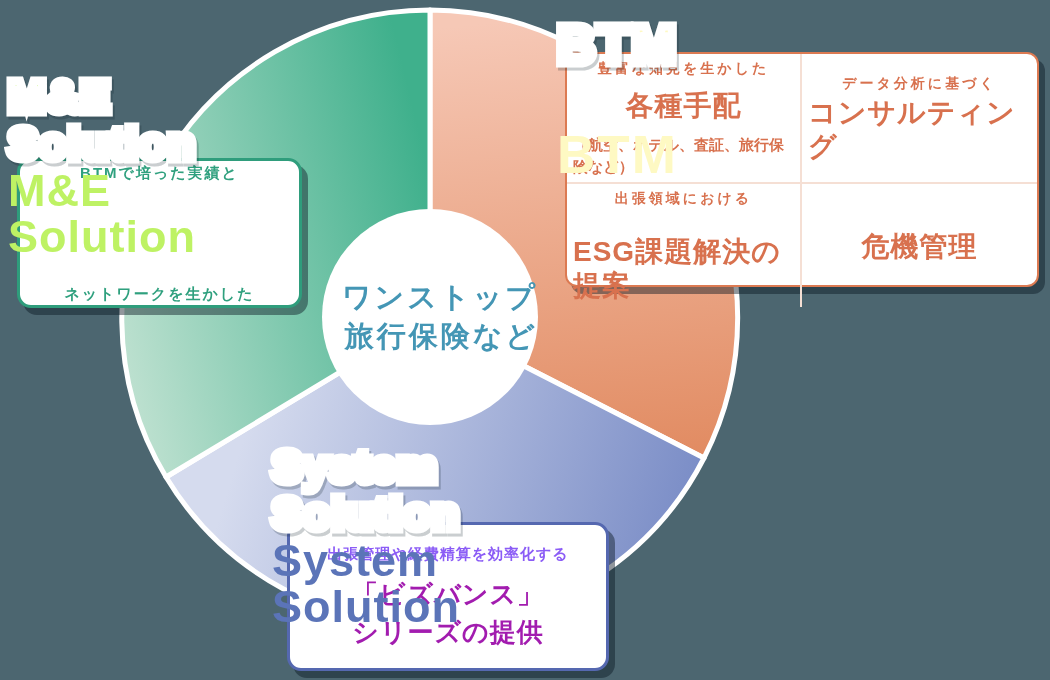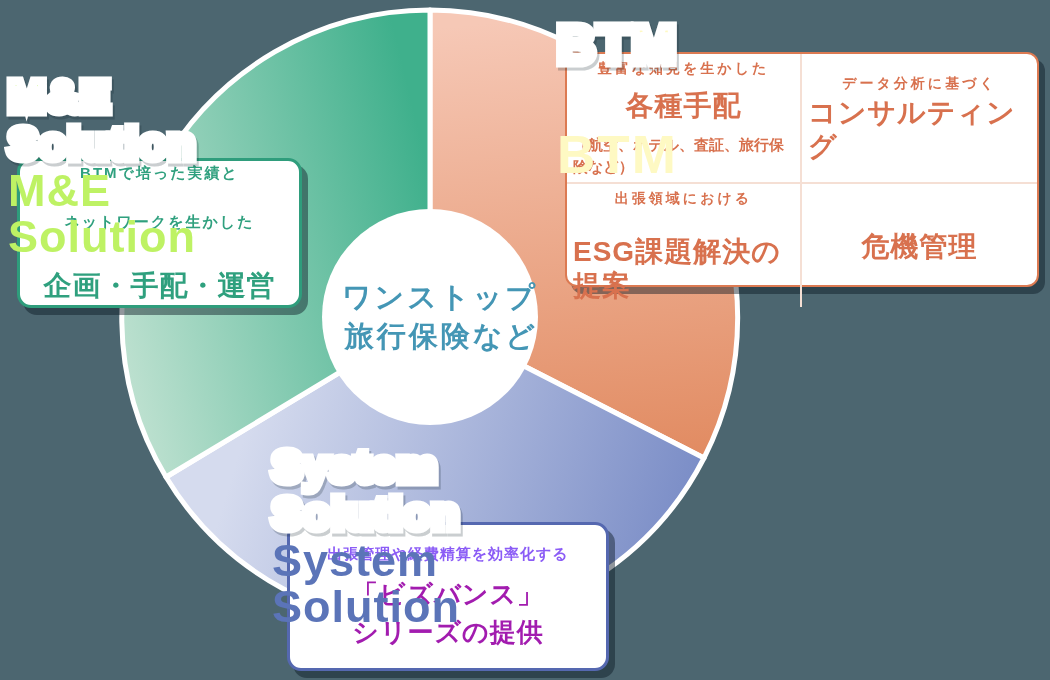--- a/index.html
+++ b/index.html
@@ -101,21 +101,20 @@
 
   <div class="big-title title-me">
     <span class="stroke" aria-hidden="true">M&amp;E
 Solution</span>
     <span class="fill">M&amp;E
 Solution</span>
   </div>
   <div class="card card-me">
     <span class="small">BTMで培った実績と</span>
     <span class="small">ネットワークを生かした</span>
-    <span class="big">企画・手配・運営</span>
   </div>
 
   <div class="big-title title-btm">
     <span class="stroke" aria-hidden="true">BTM</span>
     <span class="fill">BTM</span>
   </div>
   <div class="card card-btm">
     <div class="cell cell-tl">
       <span class="small">豊富な知見を生かした</span>
       <span class="big">各種手配</span>

